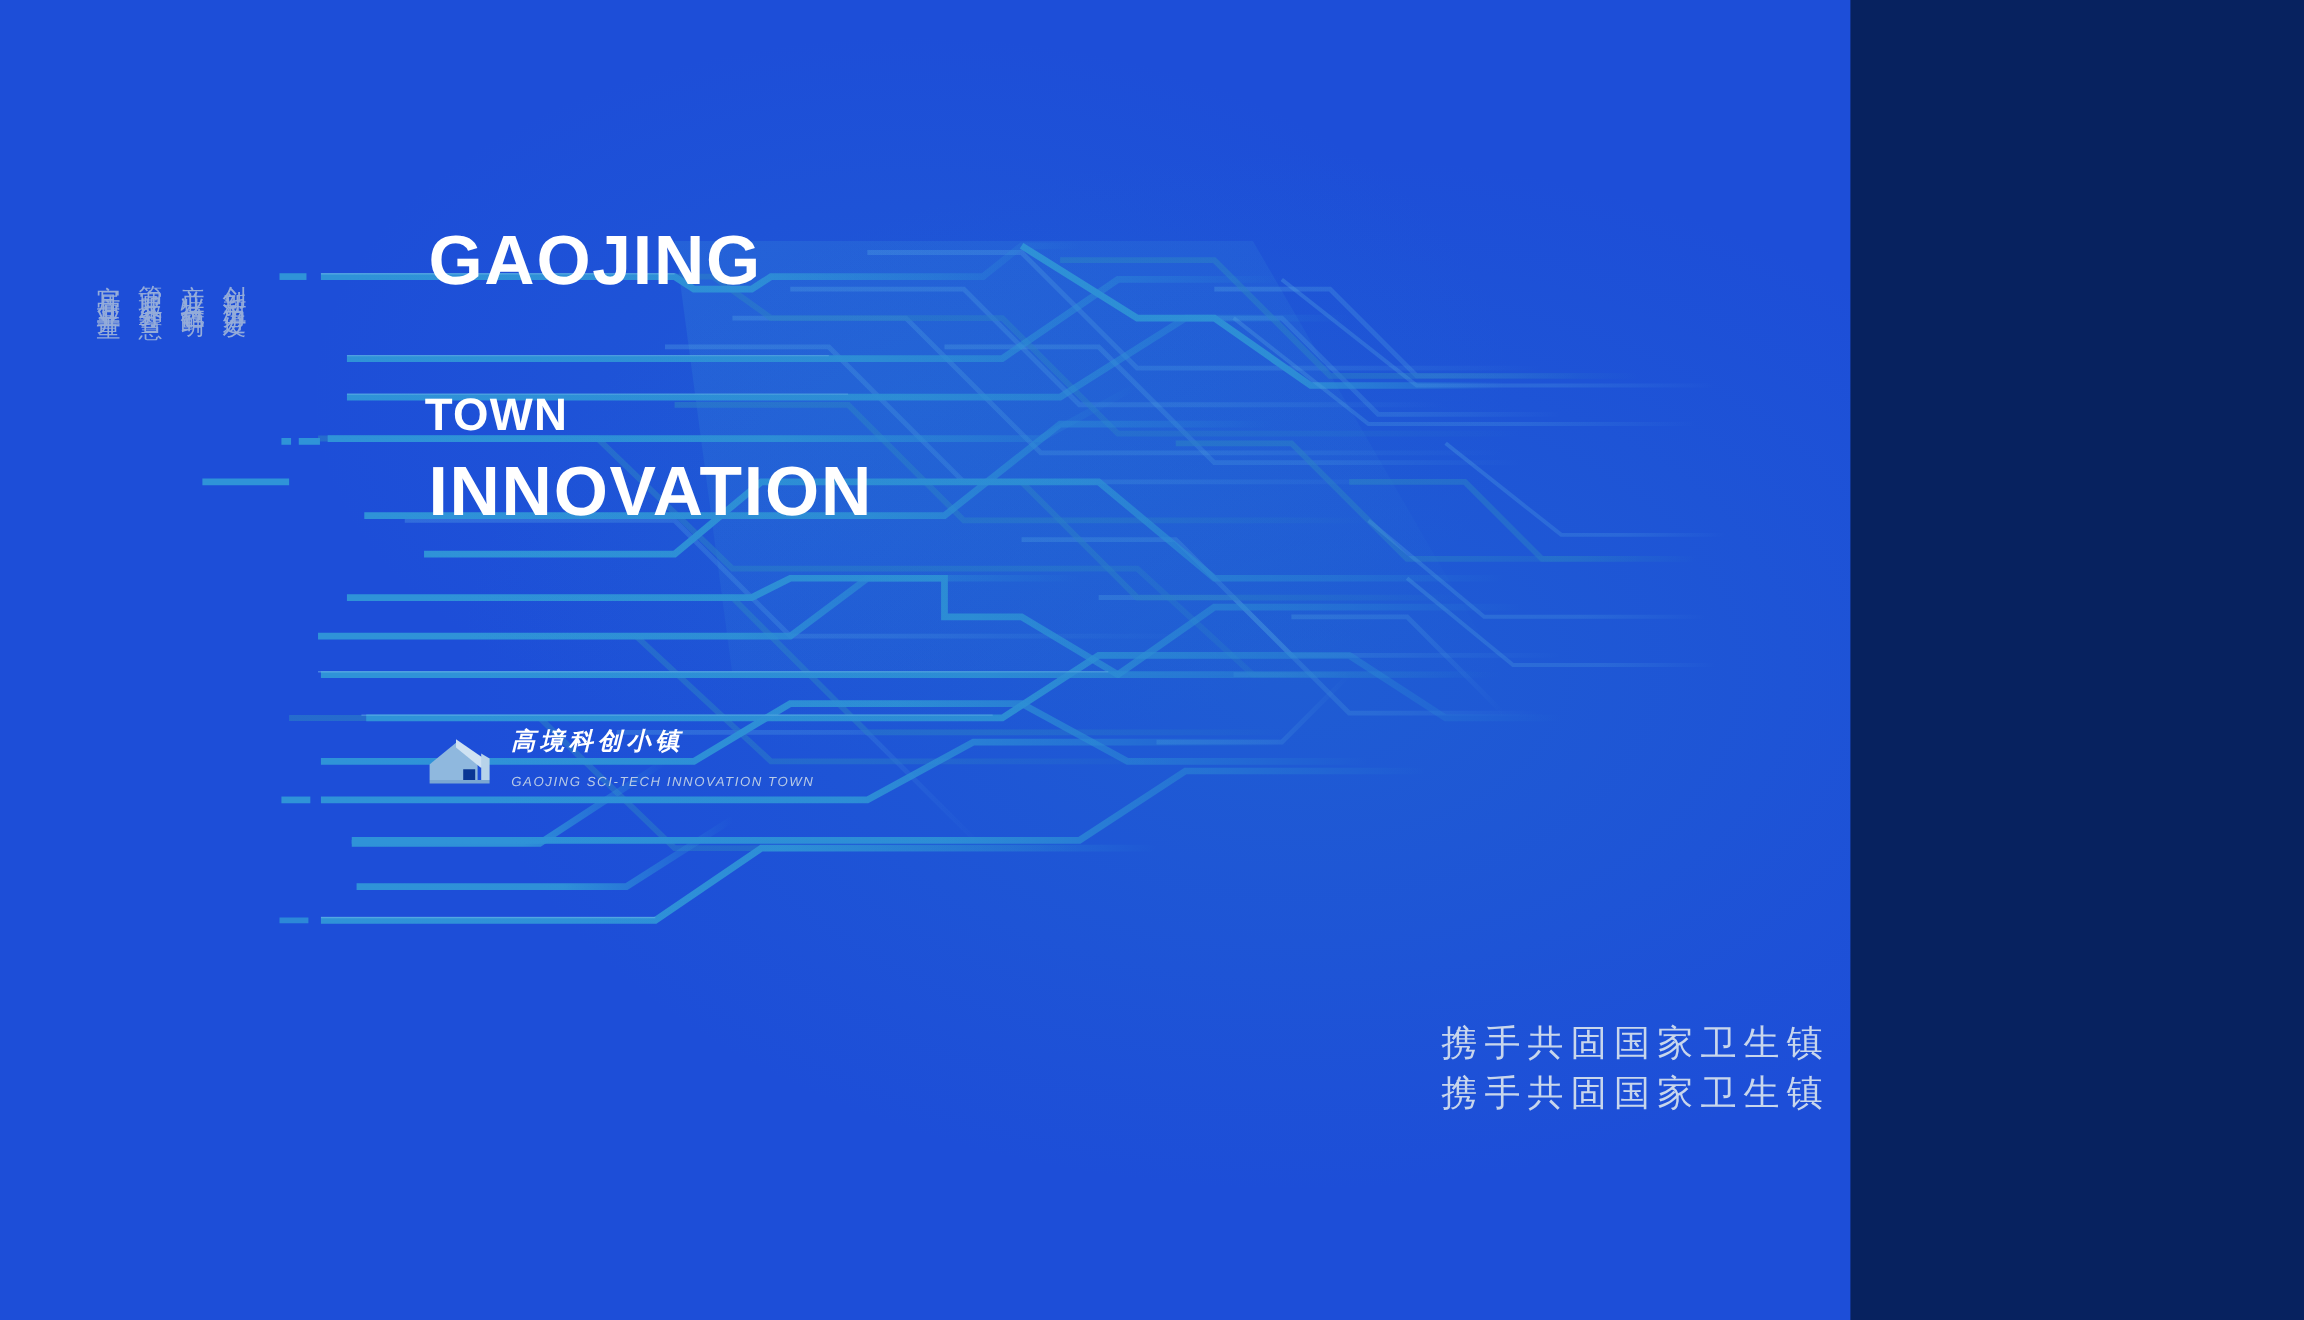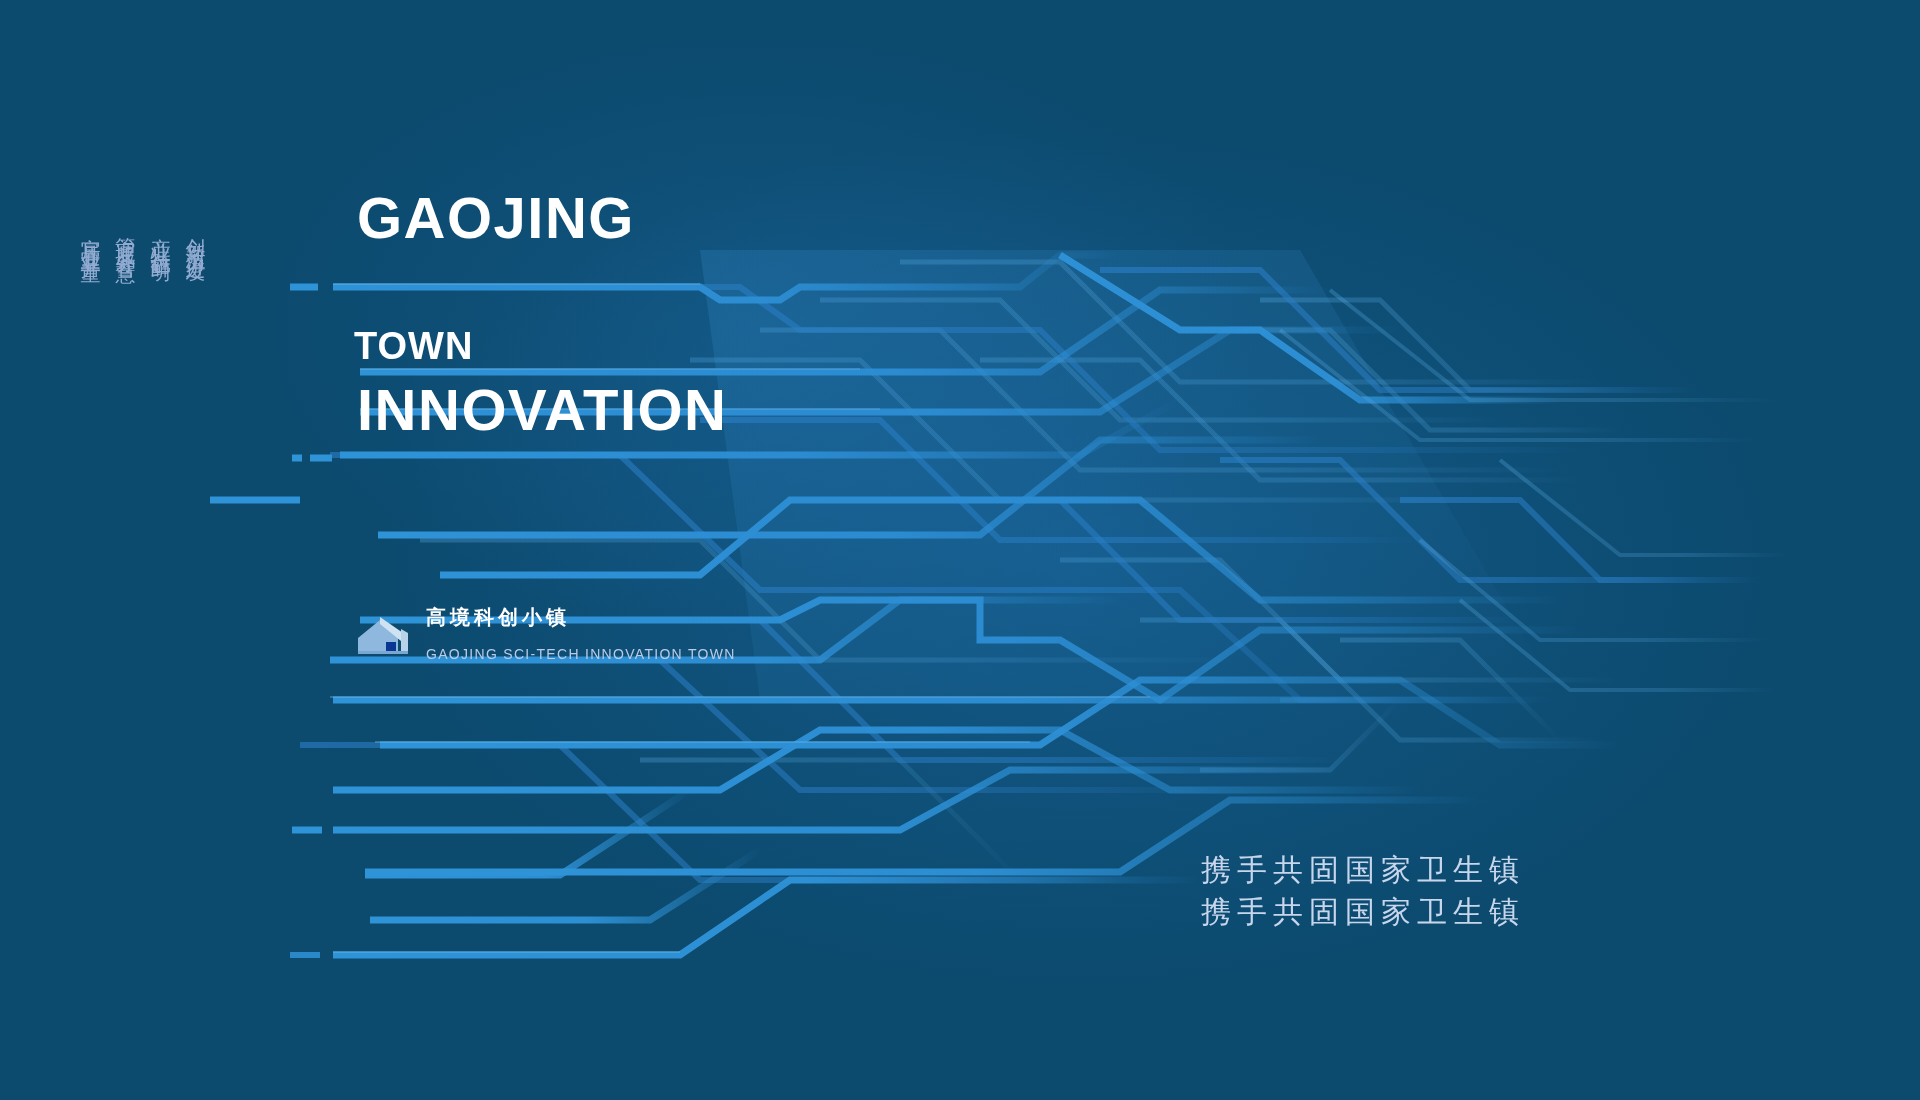--- a/index.html
+++ b/index.html
@@ -1,22 +1,22 @@
 <!DOCTYPE html>
 <html><head>
 <meta charset="utf-8">
 <style>
   html,body{margin:0;padding:0;background:#07225f;}
   body{font-family:"Liberation Sans","DejaVu Sans",sans-serif;}
 
   #poster{
     position:relative;
-    width:1920px;height:1100px;
+    width:1542px;height:1100px;
     overflow:hidden;
-    background:#0c4a6e;
+    background:#1d4ed8;
   }
 
   
   #glow{
     position:absolute;inset:0;
     background:
       radial-gradient(1000px 620px at 1080px 560px, rgba(36,126,200,.30), rgba(36,126,200,0) 70%),
       radial-gradient(700px 420px at 760px 330px, rgba(40,130,205,.20), rgba(40,130,205,0) 72%);
     pointer-events:none;
   }
@@ -55,27 +55,27 @@
     font-family:"DejaVu Sans",sans-serif;
     opacity:.92;
   }
 
   
   #logo{
     position:absolute;left:356px;top:607px;
     display:flex;align-items:center;gap:12px;
   }
   #logo .mark{width:58px;height:46px;flex:0 0 auto;}
-  #logo .words{display:flex;flex-direction:column;gap:20px;}
+  #logo .words{display:flex;flex-direction:column;gap:20px;font-style:italic;}
   #logo .cn{
     color:#ffffff;font-size:20px;font-weight:bold;letter-spacing:4px;
     font-family:"DejaVu Sans",sans-serif;line-height:1;
   }
   #logo .en{
-    color:#b9cbe6;font-size:14px;letter-spacing:1.3px;line-height:1;
+    color:#b9cbe6;font-size:11px;letter-spacing:1.3px;line-height:1;
     font-family:"Liberation Sans",sans-serif;
   }
 
   
   #bslogan{
     position:absolute;left:1201px;top:849px;
     color:#c8d6ec;
     font-family:"DejaVu Sans",sans-serif;
     font-size:30px;
     line-height:42px;

